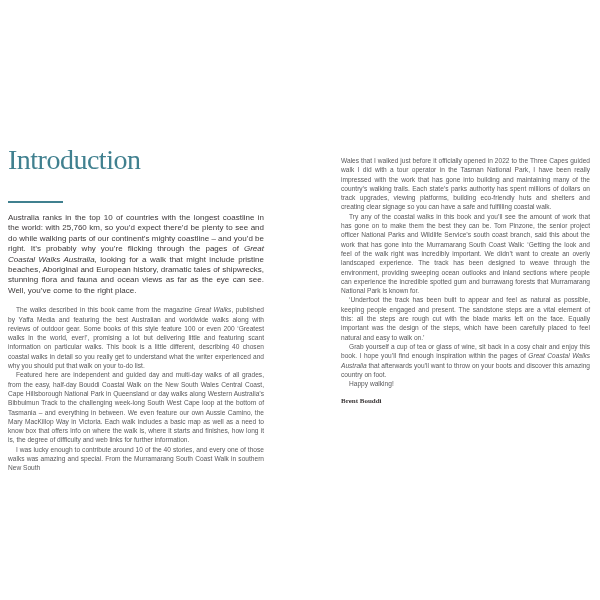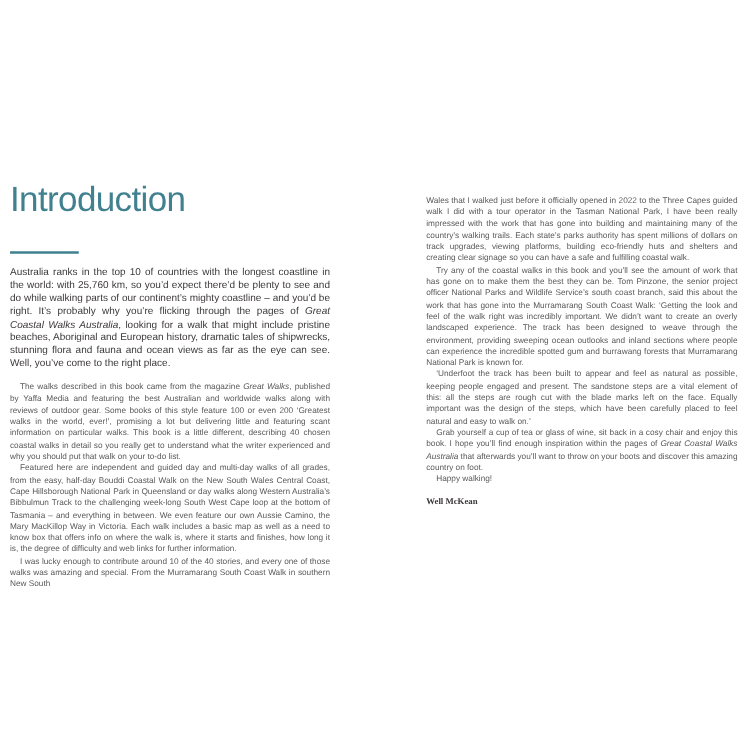--- a/index.html
+++ b/index.html
@@ -17,21 +17,21 @@
     height: 600px;
     background: var(--bg);
     overflow: hidden;
     font-family: "Liberation Sans", sans-serif;
   }
   .col { position: absolute; }
   .col.left  { left: 8px;   top: 146px; width: 256px; }
   .col.right { left: 341px; top: 156px; width: 249px; }
 
   .heading {
-    font-family: Liberation Sans, sans-serif;
+    font-family: Liberation Serif, serif;
     font-weight: 400;
     font-size: 28px;
     line-height: 1;
     letter-spacing: -0.5px;
     color: var(--accent);
   }
   .rule {
     width: 55px;
     height: 2px;
     background: var(--accent);
@@ -79,15 +79,15 @@
       </div>
   </div>
   <div class="col right">
     <div class="body-text">
         <p><span>Wales that I walked just before it officially opened in 2022 to the Three Capes guided walk I did with a tour operator in the Tasman National Park, I have been really impressed with the work that has gone into building and maintaining many of the country’s walking trails. Each state’s parks authority has spent millions of dollars on track upgrades, viewing platforms, building eco-friendly huts and shelters and creating clear signage so you can have a safe and fulfilling coastal walk.</span></p>
         <p class="indent"><span>Try any of the coastal walks in this book and you’ll see the amount of work that has gone on to make them the best they can be. Tom Pinzone, the senior project officer National Parks and Wildlife Service’s south coast branch, said this about the work that has gone into the Murramarang South Coast Walk: ‘Getting the look and feel of the walk right was incredibly important. We didn’t want to create an overly landscaped experience. The track has been designed to weave through the environment, providing sweeping ocean outlooks and inland sections where people can experience the incredible spotted gum and burrawang forests that Murramarang National Park is known for.</span></p>
         <p class="indent"><span>‘Underfoot the track has been built to appear and feel as natural as possible, keeping people engaged and present. The sandstone steps are a vital element of this: all the steps are rough cut with the blade marks left on the face. Equally important was the design of the steps, which have been carefully placed to feel natural and easy to walk on.’</span></p>
         <p class="indent"><span>Grab yourself a cup of tea or glass of wine, sit back in a cosy chair and enjoy this book. I hope you’ll find enough inspiration within the pages of </span><em>Great Coastal Walks Australia</em><span> that afterwards you’ll want to throw on your boots and discover this amazing country on foot.</span></p>
         <p class="indent"><span>Happy walking!</span></p>
       </div>
-    <p class="signature">Well McKean</p>
+    <p class="signature">Brent Bouddi</p>
   </div>
 </div>
 
 </body></html>

